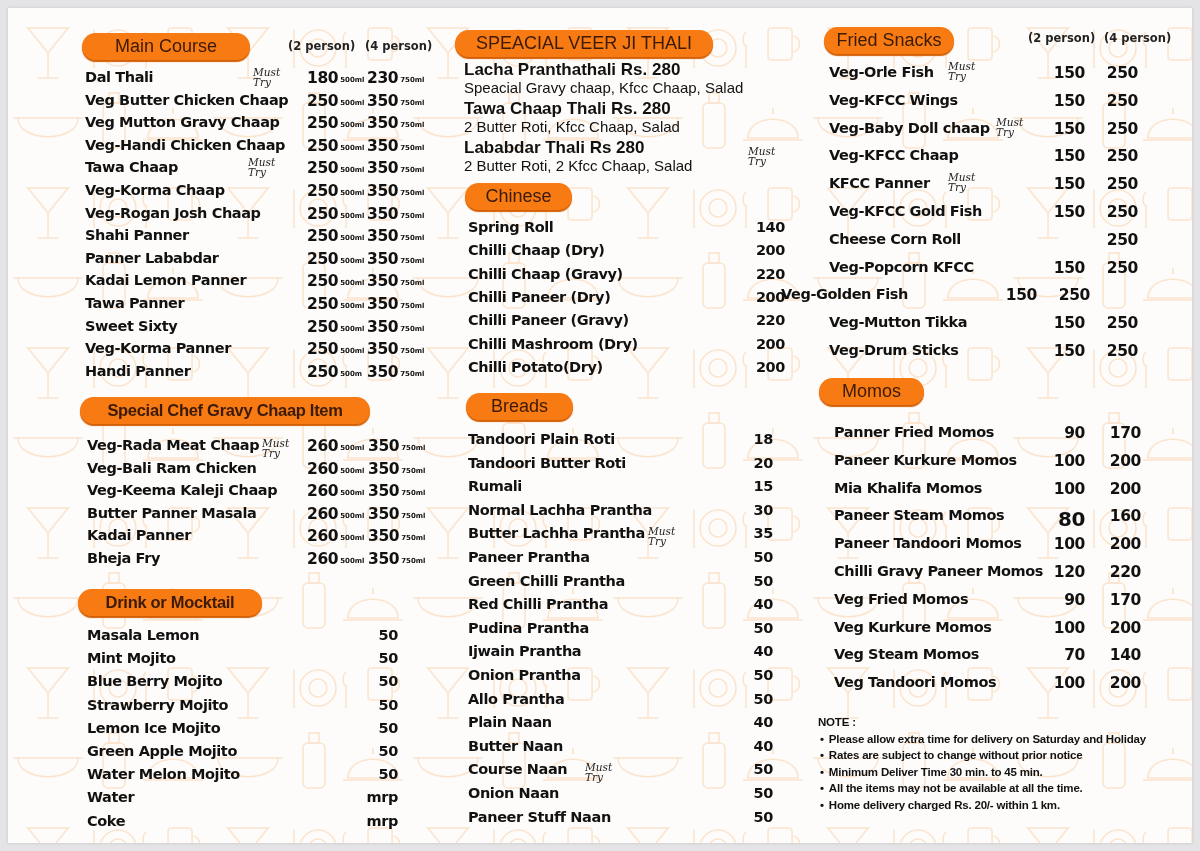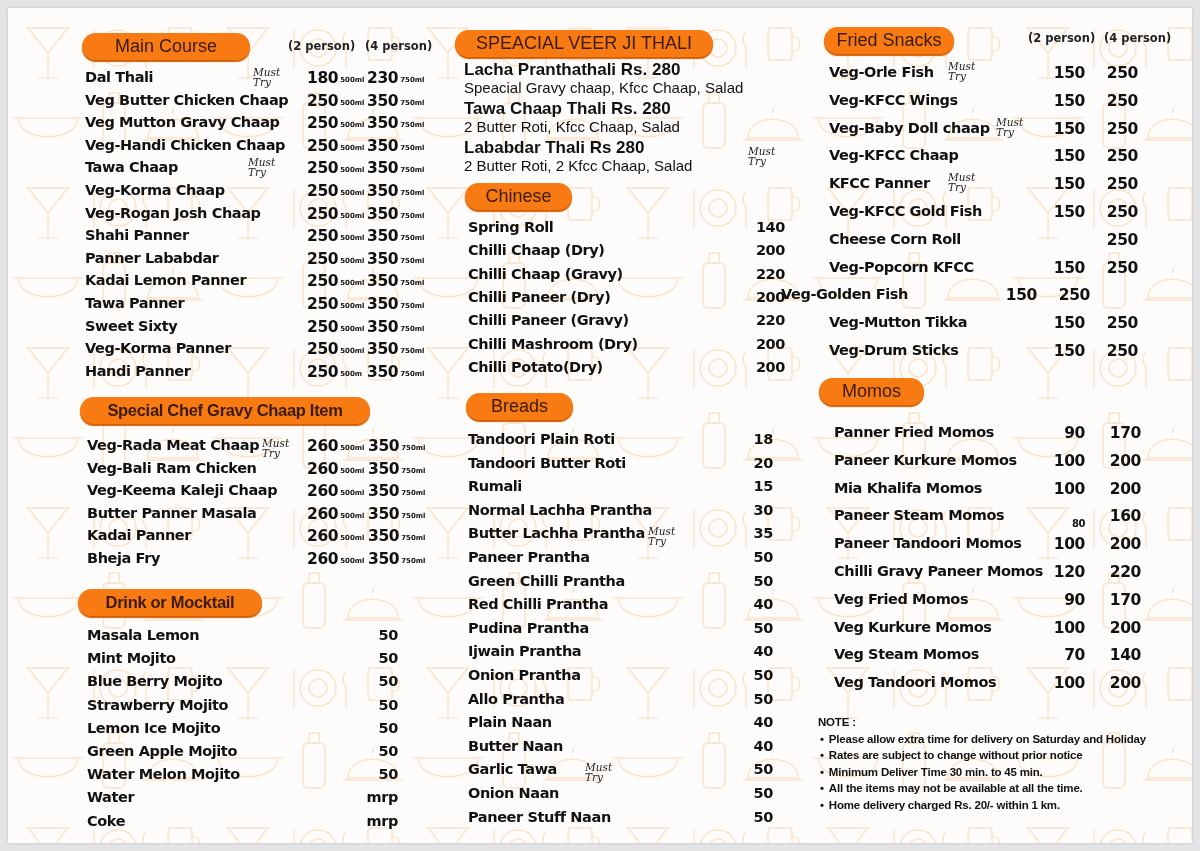--- a/index.html
+++ b/index.html
@@ -371,21 +371,21 @@
       </div>
       <div class="row" style="left: 460px; top: 706.2px; width: 305px;">
         <span class="name">Plain Naan</span>
         <span class="price" style="right: 0px;">40</span>
       </div>
       <div class="row" style="left: 460px; top: 729.8px; width: 305px;">
         <span class="name">Butter Naan</span>
         <span class="price" style="right: 0px;">40</span>
       </div>
       <div class="row" style="left: 460px; top: 753.4px; width: 305px;">
-        <span class="name">Garlic Tawa</span>
+        <span class="name">Course Naan</span>
         <span class="price" style="right: 0px;">50</span>
       </div>
       <div class="must" style="left: 577px; top: 754.4px;">Must
 Try</div>
       <div class="row" style="left: 460px; top: 777px; width: 305px;">
         <span class="name">Onion Naan</span>
         <span class="price" style="right: 0px;">50</span>
       </div>
       <div class="row" style="left: 460px; top: 800.6px; width: 305px;">
         <span class="name">Paneer Stuff Naan</span>
@@ -466,21 +466,21 @@
         <span class="price" style="right: 56px; font-size: 15.5px;">100</span>
         <span class="price" style="right: 0px; font-size: 15.5px;">200</span>
       </div>
       <div class="row" style="left: 826px; top: 471.6px; width: 307px;">
         <span class="name">Mia Khalifa Momos</span>
         <span class="price" style="right: 56px; font-size: 15.5px;">100</span>
         <span class="price" style="right: 0px; font-size: 15.5px;">200</span>
       </div>
       <div class="row" style="left: 826px; top: 499.4px; width: 307px;">
         <span class="name">Paneer Steam Momos</span>
-        <span class="price" style="right: 56px; font-size: 10px; margin-top: 11px;">80</span>
+        <span class="price" style="right: 56px; font-size: 20px;">80</span>
         <span class="price" style="right: 0px; font-size: 15.5px;">160</span>
       </div>
       <div class="row" style="left: 826px; top: 527.2px; width: 307px;">
         <span class="name">Paneer Tandoori Momos</span>
         <span class="price" style="right: 56px; font-size: 15.5px;">100</span>
         <span class="price" style="right: 0px; font-size: 15.5px;">200</span>
       </div>
       <div class="row" style="left: 826px; top: 555px; width: 307px;">
         <span class="name">Chilli Gravy Paneer Momos</span>
         <span class="price" style="right: 56px; font-size: 15.5px;">120</span>

